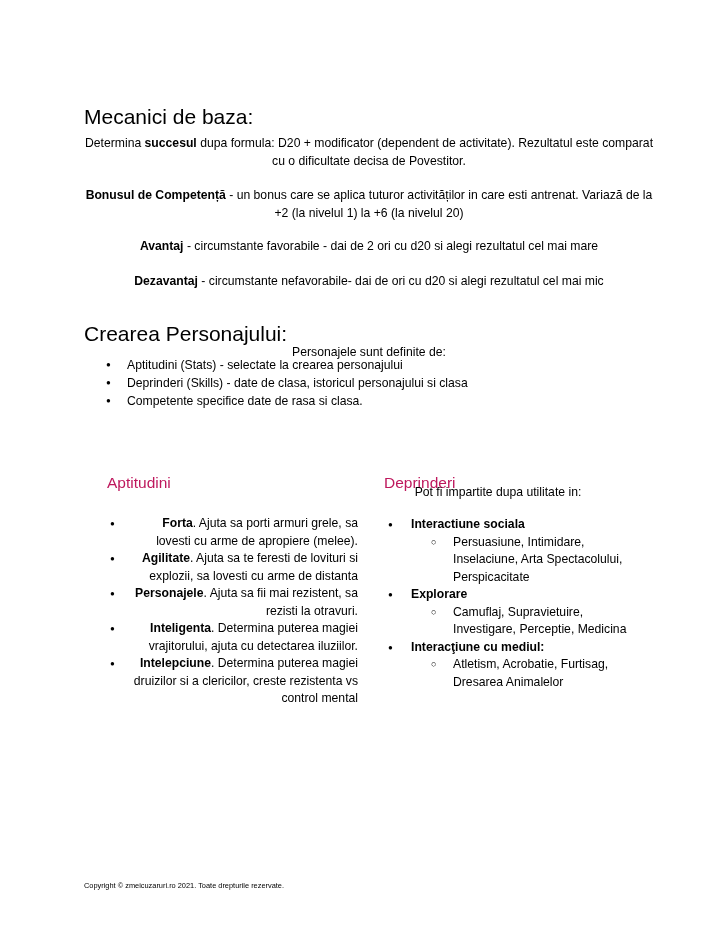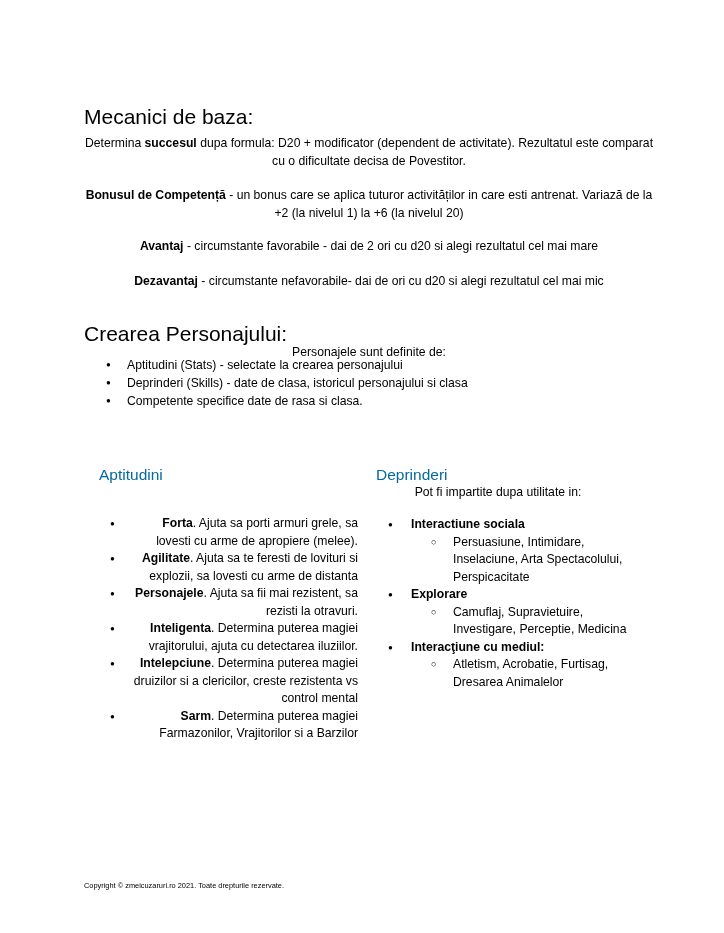--- a/index.html
+++ b/index.html
@@ -4,21 +4,21 @@
 <style>
   html, body { margin: 0; padding: 0; background: #ffffff; }
   body { width: 724px; height: 933px; position: relative; font-family: "Liberation Sans", sans-serif; color: #000; overflow: hidden; }
   .page { position: absolute; left: 0; top: 0; width: 724px; height: 933px; }
   .h1 { position: absolute; left: 84px; font-size: 21px; font-weight: normal; margin: 0; line-height: 26px; }
   .p { position: absolute; left: 84px; font-size: 12.2px; line-height: 18px; margin: 0; width: 570px; text-align: center; }
   .p b { font-weight: bold; }
   ul.bul { position: absolute; left: 84px; margin: 0; padding: 0; list-style: none; font-size: 12.2px; line-height: 18px; }
   ul.bul li { position: relative; padding-left: 43px; }
   ul.bul li::before { content: "\25CF"; position: absolute; left: 22px; font-size: 8px; top: 0; }
-  .subh { position: absolute; font-size: 15.5px; color: #0369a1; line-height: 20px; margin: 8px; }
+  .subh { position: absolute; font-size: 15.5px; color: #be185d; line-height: 20px; margin: 16px; }
   .col-list { position: absolute; margin: 0; padding: 0; list-style: none; font-size: 12.2px; line-height: 17.5px; }
   .col-list > li { position: relative; padding-left: 23px; }
   .col-list > li::before { content: "\25CF"; position: absolute; left: 0; font-size: 8px; top: 0; }
   .col-list ul { margin: 0; padding: 0; list-style: none; }
   .col-list ul li { position: relative; padding-left: 42px; }
   .col-list ul li::before { content: "\25CB"; position: absolute; left: 20px; font-size: 9px; top: 0; }
   .footer { position: absolute; left: 84px; top: 881px; font-size: 7.4px; color: #000; }
 </style>
 </head>
 <body>
@@ -46,21 +46,20 @@
   </ul>
 
   <div class="subh" style="left:91px; top:457px;">Aptitudini</div>
 
   <ul class="col-list" style="left:110px; top:515px; width:248px;text-align:right;">
     <li><b>Forta</b><span>. Ajuta sa porti armuri grele, sa lovesti cu arme de apropiere (melee).</span></li>
     <li><b>Agilitate</b><span>. Ajuta sa te feresti de lovituri si explozii, sa lovesti cu arme de distanta</span></li>
     <li><b>Personajele</b><span>. Ajuta sa fii mai rezistent, sa rezisti la otravuri.</span></li>
     <li><b>Inteligenta</b><span>. Determina puterea magiei vrajitorului, ajuta cu detectarea iluziilor.</span></li>
     <li><b>Intelepciune</b><span>. Determina puterea magiei druizilor si a clericilor, creste rezistenta vs control mental</span></li>
-    <li><b>Sarm</b><span>. Determina puterea magiei Farmazonilor, Vrajitorilor si a Barzilor</span></li>
   </ul>
 
   <div class="subh" style="left:368px; top:457px;">Deprinderi</div>
   <p class="p" style="left:368px; top:483px; width:260px;">Pot fi impartite dupa utilitate in:</p>
 
   <ul class="col-list" style="left:388px; top:516px; width:240px;">
     <li><b>Interactiune sociala</b>
       <ul>
           <li>Persuasiune, Intimidare, Inselaciune, Arta Spectacolului, Perspicacitate</li>
         </ul>

